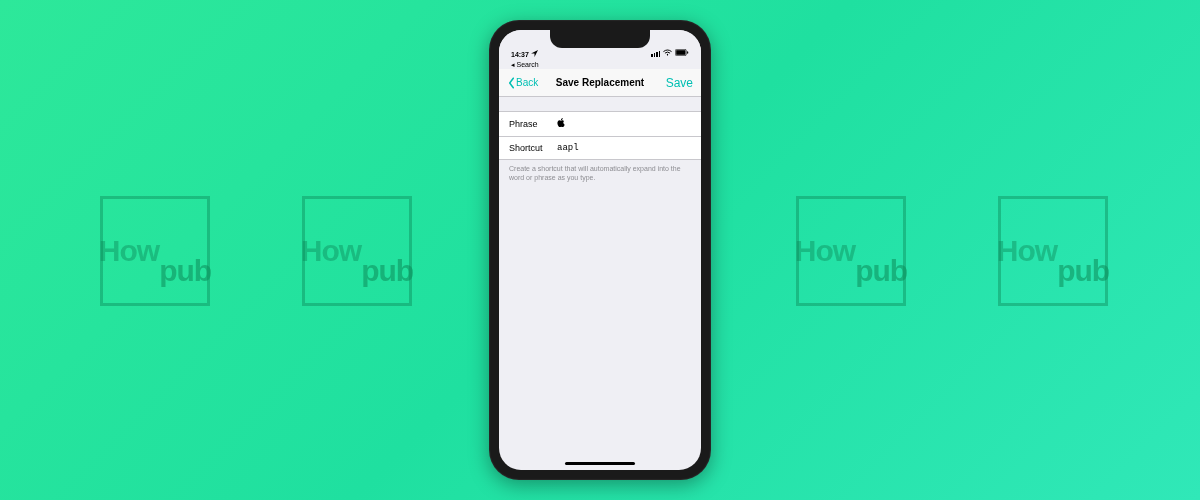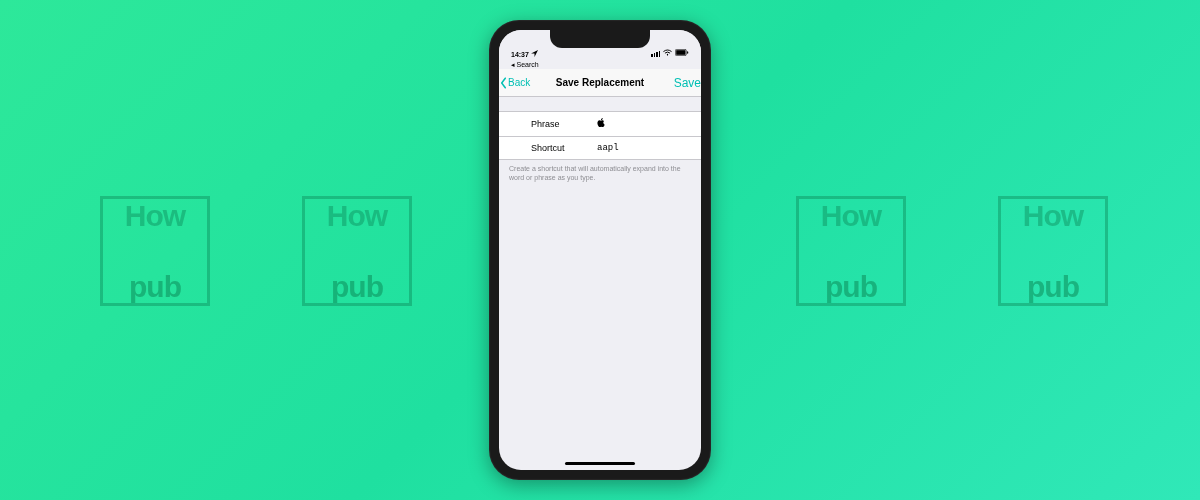--- a/index.html
+++ b/index.html
@@ -13,21 +13,21 @@
     justify-content: center;
     position: relative;
     overflow: hidden;
   }
   .watermark {
     position: absolute;
     width: 110px;
     height: 110px;
     border: 3px solid rgba(13,140,90,.45);
     display: flex;
-    flex-direction: column;
+    flex-direction: row;
     align-items: center;
     justify-content: center;
     font-weight: 700;
     font-size: 30px;
     color: rgba(13,140,90,.45);
     line-height: 1.05;
     letter-spacing: -1px;
     font-family: Arial, sans-serif;
   }
   .watermark .line2 {
@@ -82,39 +82,39 @@
   .bars span:nth-child(3){height:5px}
   .bars span:nth-child(4){height:6px}
   .search-back { font-size:7px; color:#000; padding: 1px 12px 0; background:#efeff4;}
   .nav-bar {
     height: 28px;
     background: #f8f8f8;
     border-bottom: 0.5px solid #c8c7cc;
     display: flex;
     align-items: center;
     justify-content: space-between;
-    padding: 0 0;
+    padding: 0 8px;
   }
   .nav-back { color:#00bfb3; font-size:10px; display:flex; align-items:center; cursor:pointer;}
   .nav-back svg { width:9px; height:12px; }
   .nav-title { font-size:10px; font-weight:600; color:#000; position:absolute; left:50%; transform:translateX(-50%);}
   .nav-save { color:#00bfb3; font-size:12px; cursor:pointer;}
   .form-gap { height:14px; }
   .row {
     background:#fff;
     border-top:0.5px solid #c8c7cc;
     border-bottom:0.5px solid #c8c7cc;
     display:flex;
     align-items:center;
     padding: 6px 10px;
     font-size:9px;
     color:#000;
   }
   .row + .row { border-top:none; }
-  .row-label { width:66px;margin-left:22px; }
+  .row-label { width:48px; }
   .row-value { flex:1; color:#000;font-family:Liberation Mono, monospace; }
   .subtext {
     font-size:7px;
     color:#8e8e93;
     padding: 4px 10px 0;
     line-height:1.3;
   }
   .home-indicator {
     position:absolute;
     bottom:5px;

